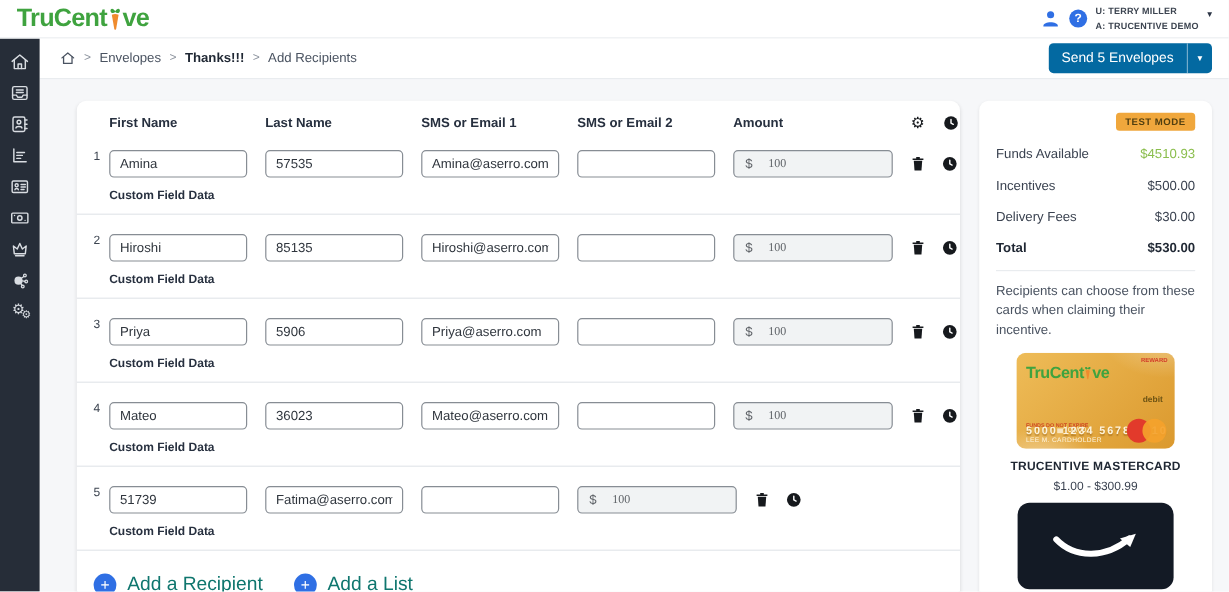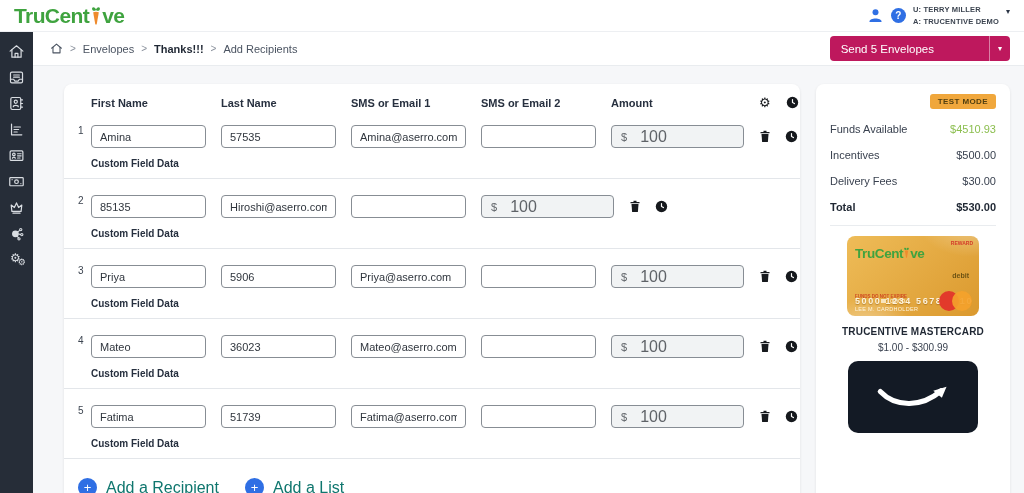--- a/index.html
+++ b/index.html
@@ -46,23 +46,23 @@
     background:#fff; border-bottom:1px solid #e9ecef;
     display:flex; align-items:center; justify-content:space-between;
     padding:0 14px 0 17px;
   }
   .crumbs { display:flex; align-items:center; gap:7px; font-size:11px; color:#4a5361; }
   .crumb-home svg { width:13px; height:13px; display:block; color:#4a5361; cursor:pointer; }
   .crumb-sep { color:#8a919c; font-size:10px; }
   .crumb { cursor:pointer; }
   .crumb-bold { font-weight:bold; color:#1f2733; }
   .crumb-actions { display:flex; gap:10px; }
-  .btn { background:#be185d; color:#fff; font-size:11.5px; border:none;
+  .btn { background:#0369a1; color:#fff; font-size:11.5px; border:none;
     border-radius:4px; height:25px; display:flex; align-items:center;
-    padding:0 12px; cursor:pointer; font-family:inherit;gap:44px; }
+    padding:0 12px; cursor:pointer; font-family:inherit; }
   .btn-split { padding:0; overflow:hidden; }
   .btn-split .main { padding:0 11px; height:100%; display:flex; align-items:center; }
   .btn-split .caret-part { padding:0 8px; border-left:1px solid rgba(255,255,255,0.45);
     font-size:8px; height:100%; display:flex; align-items:center; }
   
   .main-card {
     position:absolute; top:84px; left:64px; width:736px; height:560px;
     background:#fff; border-radius:8px; box-shadow:0 1px 3px rgba(0,0,0,0.09);
   }
   .thead { display:flex; align-items:center; padding:12px 0 0 27px; }
@@ -76,22 +76,22 @@
   .rrow { border-bottom:1px solid #e3e6ea; padding:16px 0 0 27px; height:70px; position:relative; }
   .row-num { position:absolute; left:14px; top:16px; font-size:10px; color:#3c4450; }
   .inputs { display:flex; }
   input.cell { width:115px; height:23px; margin-right:15px; border:1px solid #878d94;
     border-radius:4px; font-size:11px; padding:0 8px; color:#2f353d;
     font-family:inherit; background:#fff; outline:none; }
   .amount-box { width:133px; height:23px; border:1px solid #878d94; border-radius:4px;
     background:#f1f3f4; display:flex; align-items:center; font-size:11px;
     color:#5f6368; padding:0 9px; }
   .amount-box .cur { margin-right:13px; }
-  .amount-box input { border:none; background:transparent; font-size:16px;
-    color:#5f6368; width:80px; font-family:Liberation Sans, sans-serif; outline:none; }
+  .amount-box input { border:none; background:transparent; font-size:10px;
+    color:#5f6368; width:80px; font-family:Liberation Serif, serif; outline:none; }
   .row-icons { margin-left:15px; display:flex; gap:14px; align-items:center; }
   .trash-icon { cursor:pointer; }
   .trash-icon svg { width:12px; height:13px; display:block; }
   .cfd { margin-top:10px; font-size:10px; font-weight:bold; color:#27303f; }
   .card-footer { display:flex; align-items:center; gap:26px; padding:19px 0 0 14px; }
   .add-btn { display:flex; align-items:center; gap:9px; cursor:pointer; }
   .plus-circle { width:19px; height:19px; border-radius:50%; background:#2f6fe4;
     color:#fff; font-size:13px; display:flex; align-items:center; justify-content:center; }
   .add-label { color:#0f766e; font-size:16px; }
   
@@ -295,20 +295,21 @@
             </svg>
         </span>
       </span>
     </div>
     <div class="cfd">Custom Field Data</div>
   </div>
 
   <div class="rrow">
     <span class="row-num">2</span>
     <div class="inputs">
+      <input class="cell" value="Hiroshi" style="">
       <input class="cell" value="85135" style="">
       <input class="cell" value="Hiroshi@aserro.com" style="">
       <input class="cell" value="" style="">
       <span class="amount-box">
         <span class="cur">$</span>
         <input value="100" style="">
       </span>
       <span class="row-icons">
         <span class="trash-icon">
           <svg viewBox="0 0 24 26" fill="#16191d">
@@ -381,21 +382,20 @@
             </svg>
         </span>
       </span>
     </div>
     <div class="cfd">Custom Field Data</div>
   </div>
 
   <div class="rrow">
     <span class="row-num">5</span>
     <div class="inputs">
-      <input class="cell" value="Fatima" style="">
       <input class="cell" value="51739" style="">
       <input class="cell" value="Fatima@aserro.com" style="">
       <input class="cell" value="" style="">
       <span class="amount-box">
         <span class="cur">$</span>
         <input value="100" style="">
       </span>
       <span class="row-icons">
         <span class="trash-icon">
           <svg viewBox="0 0 24 26" fill="#16191d">
@@ -440,20 +440,21 @@
   </div>
   <div class="sum-row">
     <span>Delivery Fees</span>
     <span class="val">$30.00</span>
   </div>
   <div class="sum-row total-row">
     <span>Total</span>
     <span class="val">$530.00</span>
   </div>
   <div class="side-divider"></div>
+  <p class="side-desc">Recipients can choose from these cards when claiming their incentive.</p>
 
   <div class="mc-card">
     <span class="mc-reward">REWARD</span>
     <span class="mc-brand">
       <span>TruCent</span>
       <svg viewBox="0 0 14 26">
         <path d="M7 7.2 C5.4 3.4 1.8 4.1 2.5 6.9 C3 9 5.5 9.4 7 7.7 C8.5 9.4 11 9 11.5 6.9 C12.2 4.1 8.6 3.4 7 7.2 Z" fill="#3fa33f"></path>
         <path d="M3.7 10.4 Q7 8.9 10.3 10.4 L7.9 24.2 Q7 25.9 6.1 24.2 Z" fill="#ef8b2d"></path>
       </svg>
       <span>ve</span>

